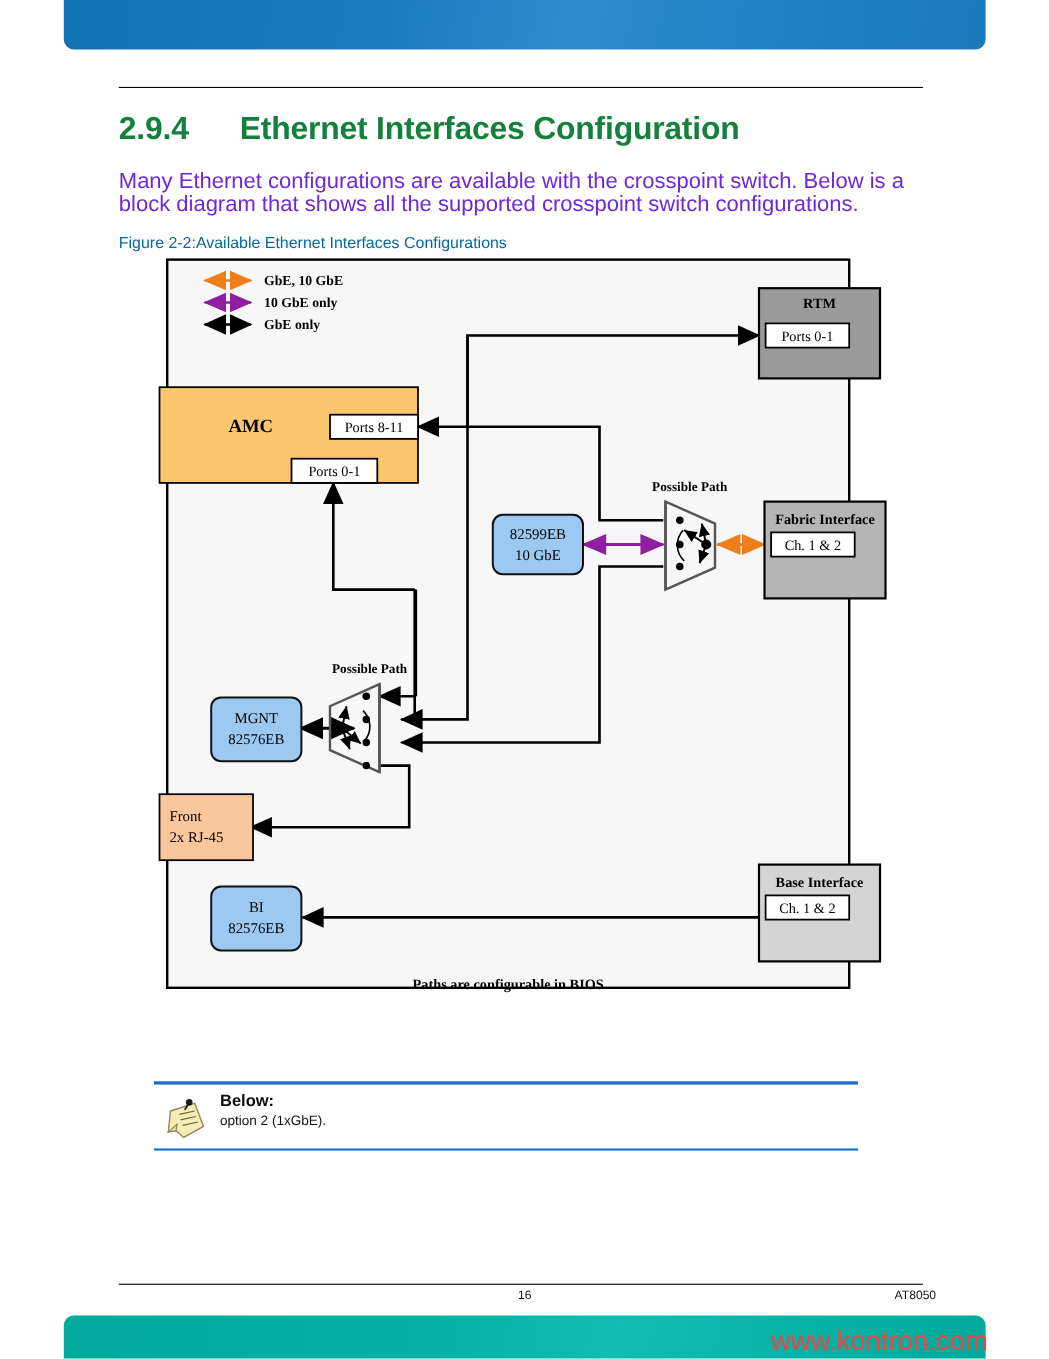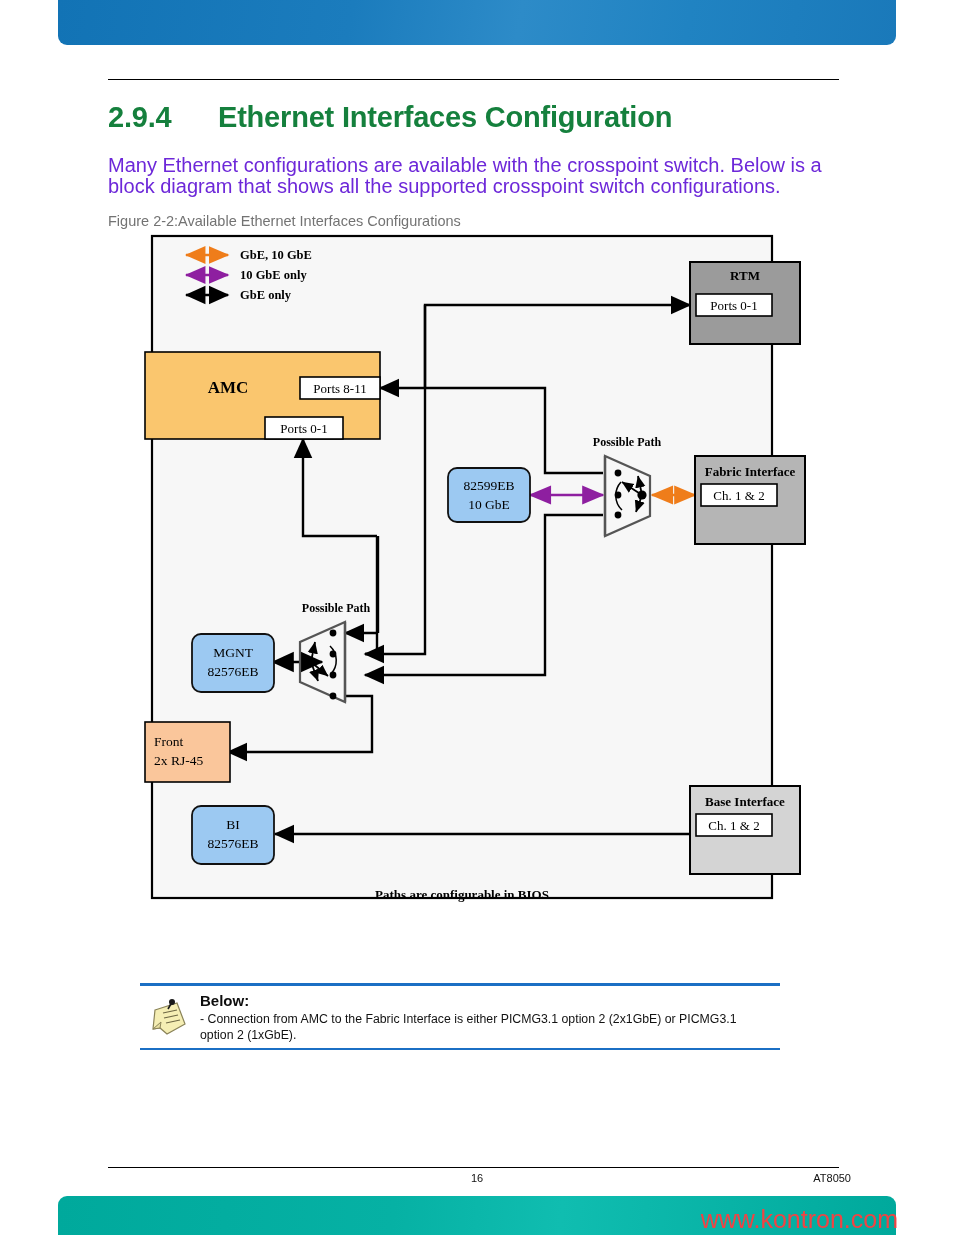--- a/index.html
+++ b/index.html
@@ -21,21 +21,21 @@
     color:#15803d;font-size:29px;font-weight:bold;letter-spacing:-0.2px;
     white-space:nowrap;
   }
   .sec-num{display:inline-block;width:110px;}
   .body-par{
     position:absolute;left:108px;top:155px;width:732px;
     font-size:20px;line-height:21px;color:#6d28d9;
   }
   .fig-cap{
     position:absolute;left:108px;top:213px;width:700px;
-    font-size:14.5px;color:#737373;
+    font-size:14.5px;color:#0369a1;
   }
   .diagram{position:absolute;left:140px;top:224px;width:680px;height:700px;}
   .diagram svg{display:block;}
 
   .note-wrap{position:absolute;left:140px;top:983px;width:640px;}
   .note-line{height:2.5px;background:#1b6fc4;width:640px;}
   .note-inner{display:flex;padding:6px 0 4px 0;}
   .note-icon{width:58px;flex:0 0 58px;display:flex;align-items:flex-start;justify-content:center;padding-top:6px;}
   .note-body{flex:1;padding-left:2px;}
   .note-title{font-size:15px;font-weight:bold;color:#0d0d0d;margin-bottom:2px;}
@@ -229,21 +229,20 @@
         <path d="M13,30 L6,31 L14,24 z" fill="#e8dfa0" stroke="#8a8358" stroke-width="1"></path>
         <line x1="16" y1="15" x2="30" y2="12" stroke="#6d6744" stroke-width="1.1"></line>
         <line x1="17" y1="20" x2="31" y2="17" stroke="#6d6744" stroke-width="1.1"></line>
         <line x1="19" y1="25" x2="33" y2="22" stroke="#6d6744" stroke-width="1.1"></line>
         <circle cx="25" cy="4" r="3" fill="#1a1a1a"></circle>
         <line x1="25" y1="4" x2="21" y2="11" stroke="#1a1a1a" stroke-width="1.6"></line>
       </svg>
     </div>
     <div class="note-body">
       <div class="note-title">Below:</div>
-      <div class="note-text">- Connection from AMC to the Fabric Interface is either PICMG3.1 option 2 (2x1GbE) or PICMG3.1</div>
       <div class="note-text">option 2 (1xGbE).</div>
     </div>
   </div>
   <div class="note-line"></div>
 </div>
 
 <div class="foot-rule"></div>
 <div class="foot-page">16</div>
 <div class="foot-doc">AT8050</div>
 <div class="footer-bar"></div>

